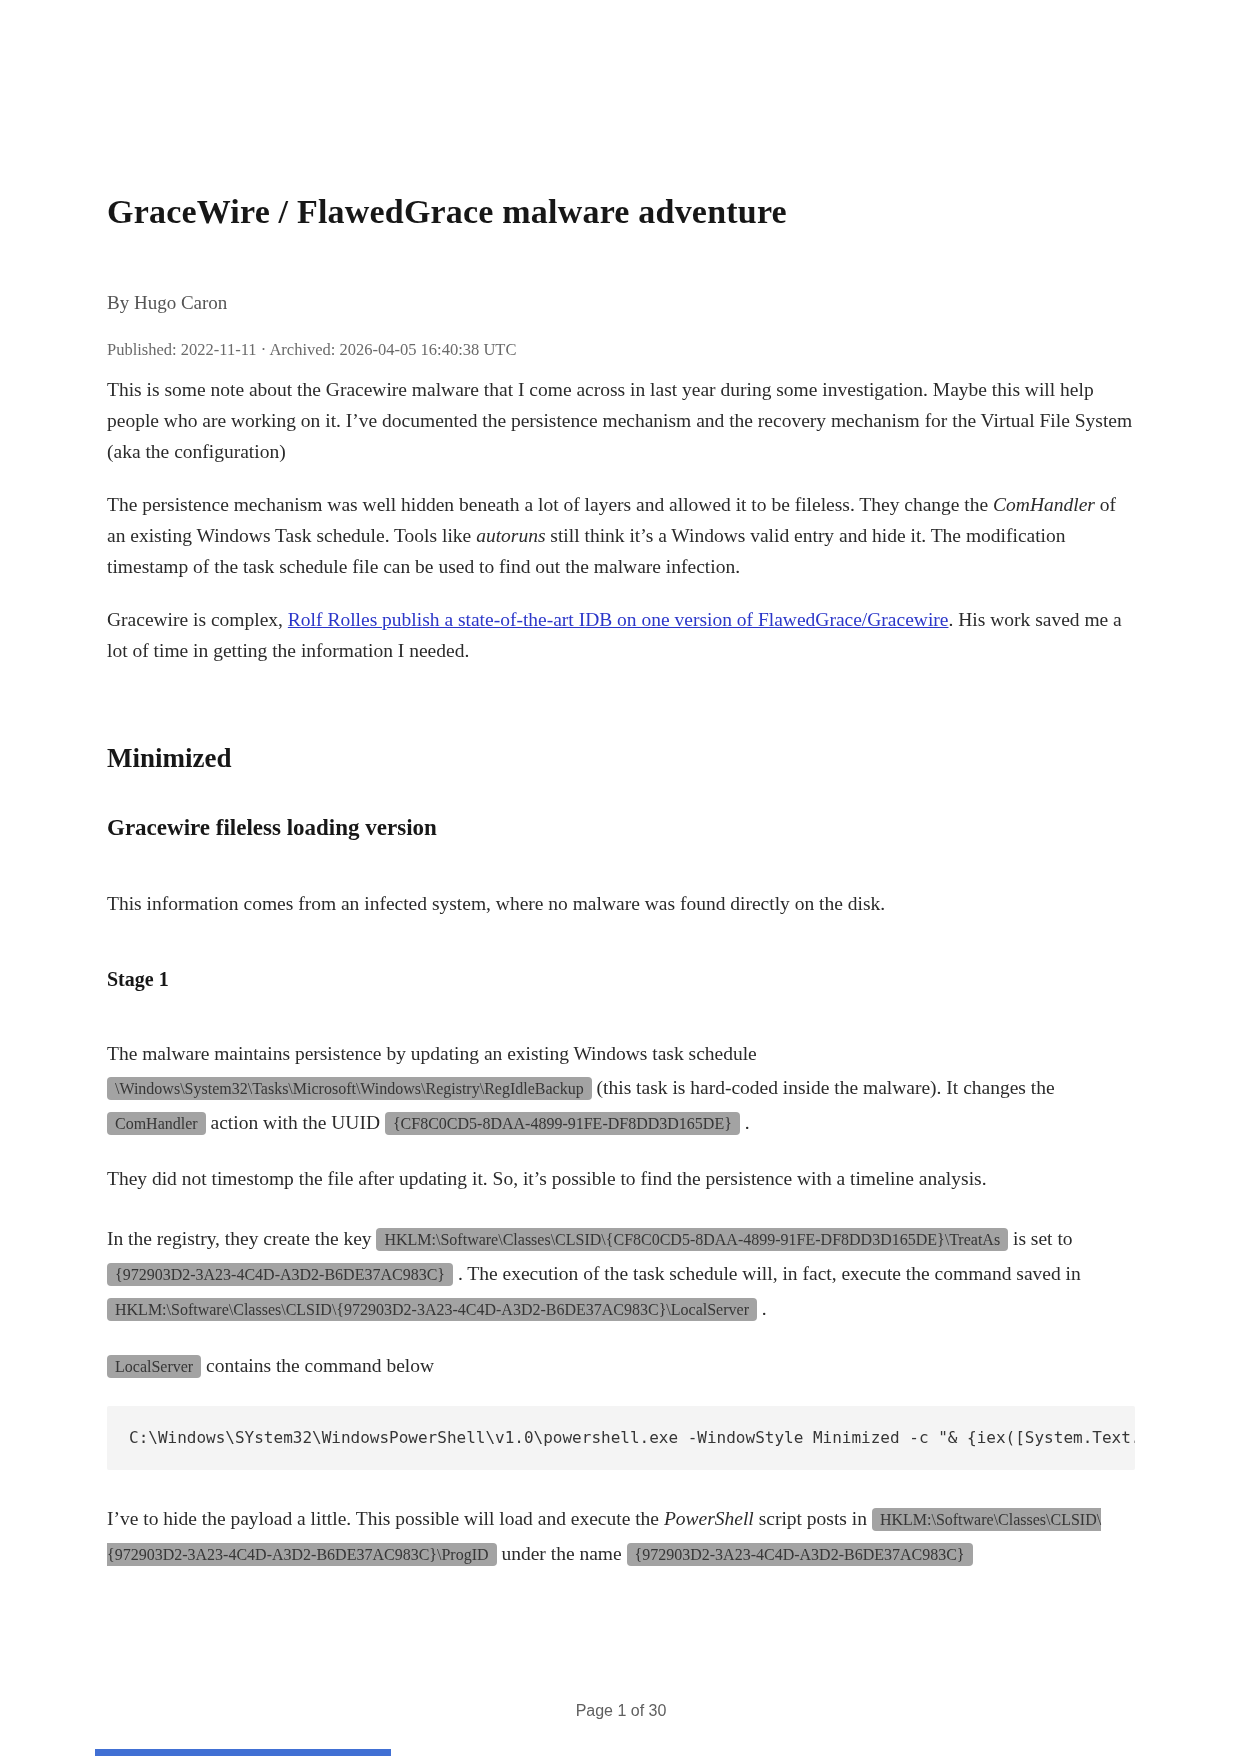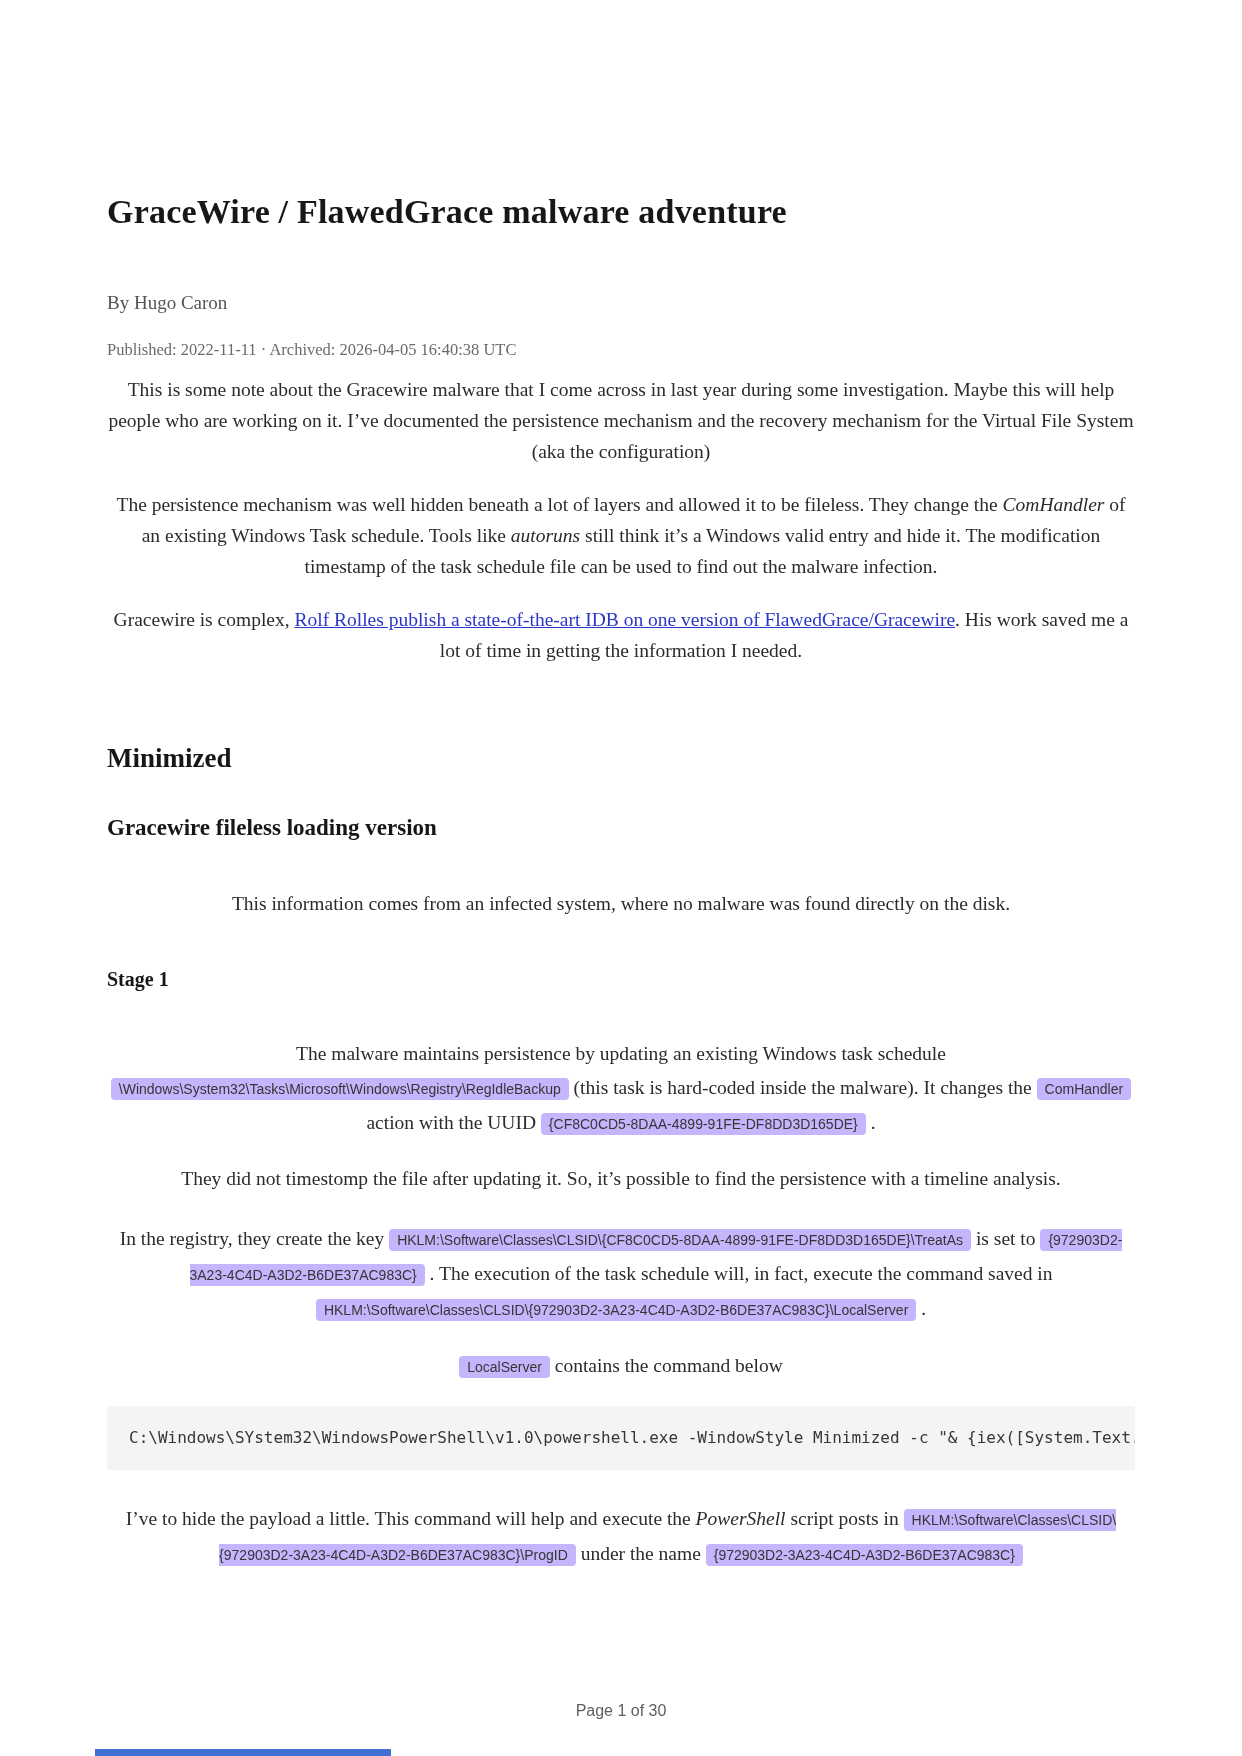--- a/index.html
+++ b/index.html
@@ -74,23 +74,23 @@
     color: #171717;
   }
   h4.h4 {
     margin: 48px 0 0 0;
     font-size: 20px;
     line-height: 24px;
     font-weight: 700;
     color: #171717;
   }
   code.inline-code {
-    font-family: Liberation Sans, sans-serif;
-    font-size: 14px;
-    background: #c4b5fd;
+    font-family: Liberation Serif, serif;
+    font-size: 16px;
+    background: #a3a3a3;
     color: #363636;
     padding: 3px 8px;
     border-radius: 4px;
   }
   a.post-link {
     color: #2b36c9;
     text-decoration: underline;
     cursor: pointer;
   }
   pre.code-block {
@@ -98,21 +98,21 @@
     background: #f4f4f4;
     padding: 22px 22px;
     font-family: "DejaVu Sans Mono", monospace;
     font-size: 16px;
     line-height: 20px;
     color: #363636;
     white-space: pre;
     overflow: hidden;
     border-radius: 2px;
   }
-  .para { overflow-wrap: break-word; text-align: center; }
+  .para { overflow-wrap: break-word; }
   .footer {
     position: absolute;
     top: 1702px;
     left: 0; right: 0;
     text-align: center;
     font-family: "Liberation Sans", sans-serif;
     font-size: 16px;
     color: #5f5f5f;
   }
   .next-page-banner {
@@ -156,21 +156,21 @@
     <p class="para code-line mt-lg"><span>The malware maintains persistence by updating an existing Windows task schedule </span><code class="inline-code">\Windows\System32\Tasks\Microsoft\Windows\Registry\RegIdleBackup</code><span> (this task is hard-coded inside the malware). It changes the </span><code class="inline-code">ComHandler</code><span> action with the UUID </span><code class="inline-code">{CF8C0CD5-8DAA-4899-91FE-DF8DD3D165DE}</code><span> .</span></p>
 
     <p class="para"><span>They did not timestomp the file after updating it. So, it’s possible to find the persistence with a timeline analysis.</span></p>
 
     <p class="para code-line mt-reg"><span>In the registry, they create the key </span><code class="inline-code">HKLM:\Software\Classes\CLSID\{CF8C0CD5-8DAA-4899-91FE-DF8DD3D165DE}\TreatAs</code><span> is set to </span><code class="inline-code">{972903D2-3A23-4C4D-A3D2-B6DE37AC983C}</code><span> . The execution of the task schedule will, in fact, execute the command saved in </span><code class="inline-code">HKLM:\Software\Classes\CLSID\{972903D2-3A23-4C4D-A3D2-B6DE37AC983C}\LocalServer</code><span> .</span></p>
 
     <p class="para code-line"><code class="inline-code">LocalServer</code><span> contains the command below</span></p>
 
     <pre class="code-block">C:\Windows\SYstem32\WindowsPowerShell\v1.0\powershell.exe -WindowStyle Minimized -c "&amp; {iex([System.Text.Encodi</pre>
 
-    <p class="para code-line mt-pay"><span>I’ve to hide the payload a little. This command will help and execute the </span><em>PowerShell</em><span> script posts in </span><code class="inline-code">HKLM:\Software\Classes\CLSID\{972903D2-3A23-4C4D-A3D2-B6DE37AC983C}\ProgID</code><span> under the name </span><code class="inline-code">{972903D2-3A23-4C4D-A3D2-B6DE37AC983C}</code></p>
+    <p class="para code-line mt-pay"><span>I’ve to hide the payload a little. This possible will load and execute the </span><em>PowerShell</em><span> script posts in </span><code class="inline-code">HKLM:\Software\Classes\CLSID\{972903D2-3A23-4C4D-A3D2-B6DE37AC983C}\ProgID</code><span> under the name </span><code class="inline-code">{972903D2-3A23-4C4D-A3D2-B6DE37AC983C}</code></p>
 
   </article>
 
   <div class="footer">Page 1 of 30</div>
 
   <div class="next-page-banner"></div>
 
 </div>
 
 </body></html>

